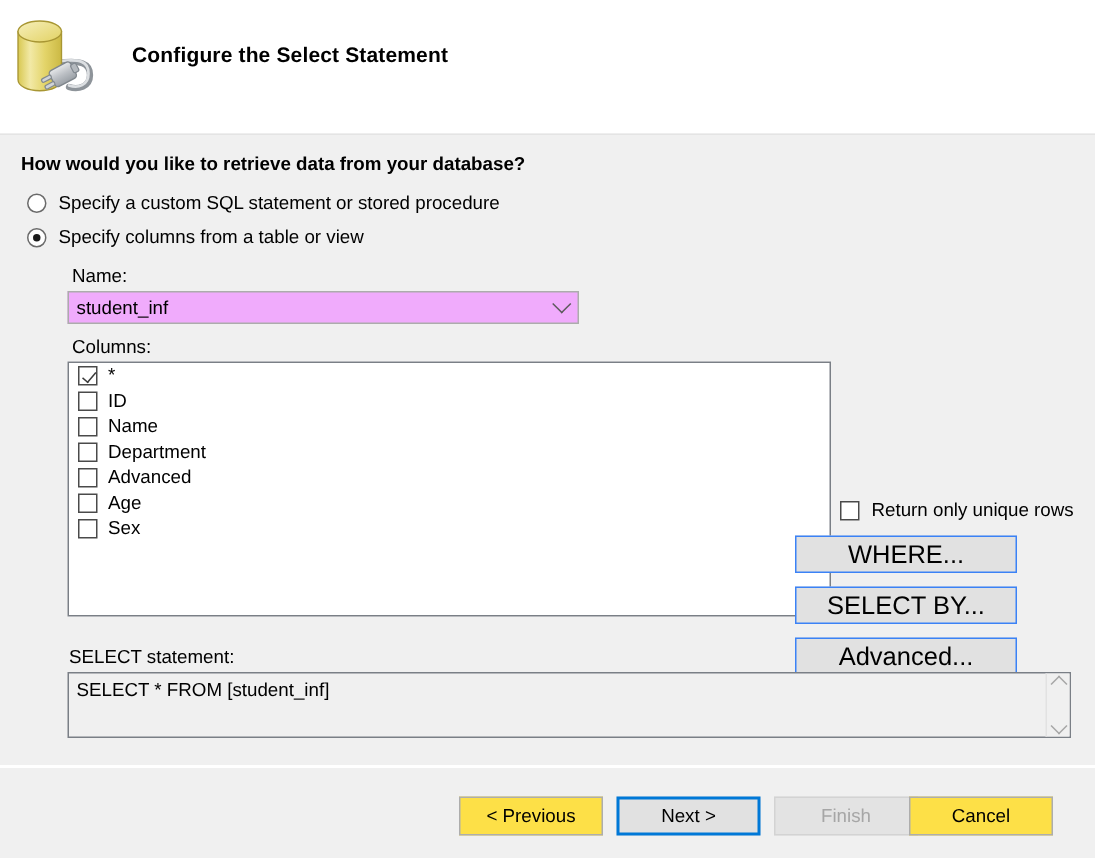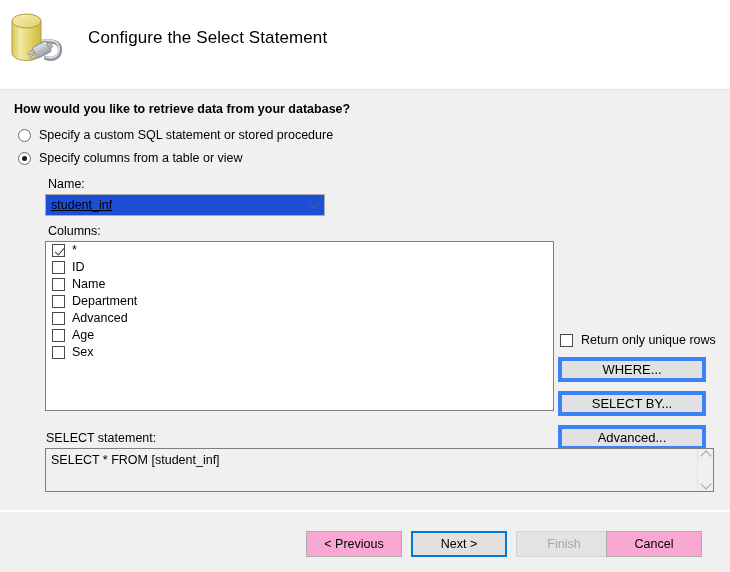--- a/index.html
+++ b/index.html
@@ -38,22 +38,22 @@
     background: #e4e4e4;
   }
   .header-icon {
     position: absolute;
     left: 8px; top: 8px;
     width: 62px; height: 62px;
   }
   .header-title {
     position: absolute;
     left: 88px; top: 28px;
-    font-size: 17px;
-    font-weight: normal;
+    font-size: 14px;
+    font-weight: bold;
     letter-spacing: .1px;
     color: #000;
     white-space: nowrap;
   }
 
   
   .body {
     position: absolute;
     left: 0; top: 90px;
     width: 730px;
@@ -101,28 +101,27 @@
 
   
   .lbl-name {
     position: absolute;
     left: 48px; top: 87px;
     font-size: 12.5px;
   }
   .combo {
     position: absolute;
     left: 45px; top: 104px;
-    width: 280px; height: 22px;
-    background: #1d4ed8;
+    width: 341px; height: 22px;
+    background: #f0abfc;
     border: 1px solid #acacac;
     box-sizing: border-box;
     display: flex;
     align-items: center;
     cursor: default;
-    text-decoration: underline;
   }
   .combo-value {
     padding-left: 5px;
     font-size: 12.5px;
     flex: 1;
     overflow: hidden;
     white-space: nowrap;
   }
   .combo-arrow {
     width: 22px;
@@ -187,27 +186,27 @@
     display: flex;
     align-items: center;
     gap: 8px;
     white-space: nowrap;
     cursor: default;
   }
   .unique-row .cb { width: 13px; height: 13px; border-color: #4a4a4a; }
 
   .sbtn {
     position: absolute;
-    left: 558px;
+    left: 530px;
     width: 148px; height: 25px;
     background: #e1e1e1;
-    border: 4px solid #3b82f6;
+    border: 1px solid #3b82f6;
     box-sizing: border-box;
     font-family: "Liberation Sans", sans-serif;
-    font-size: 13px;
+    font-size: 17px;
     color: #000;
     display: flex;
     align-items: center;
     justify-content: center;
     cursor: default;
   }
   .sbtn.b1 { top: 267px; }
   .sbtn.b2 { top: 301px; }
   .sbtn.b3 { top: 335px; }
 
@@ -263,21 +262,21 @@
   .footer {
     position: absolute;
     left: 0; top: 512px;
     width: 730px; height: 60px;
     background: #f0f0f0;
   }
   .fbtn {
     position: absolute;
     top: 19px;
     width: 96px; height: 26px;
-    background: #f9a8d4;
+    background: #fde047;
     border: 1px solid #adadad;
     box-sizing: border-box;
     font-family: "Liberation Sans", sans-serif;
     font-size: 12.5px;
     color: #000;
     display: flex;
     align-items: center;
     justify-content: center;
     cursor: default;
   }

